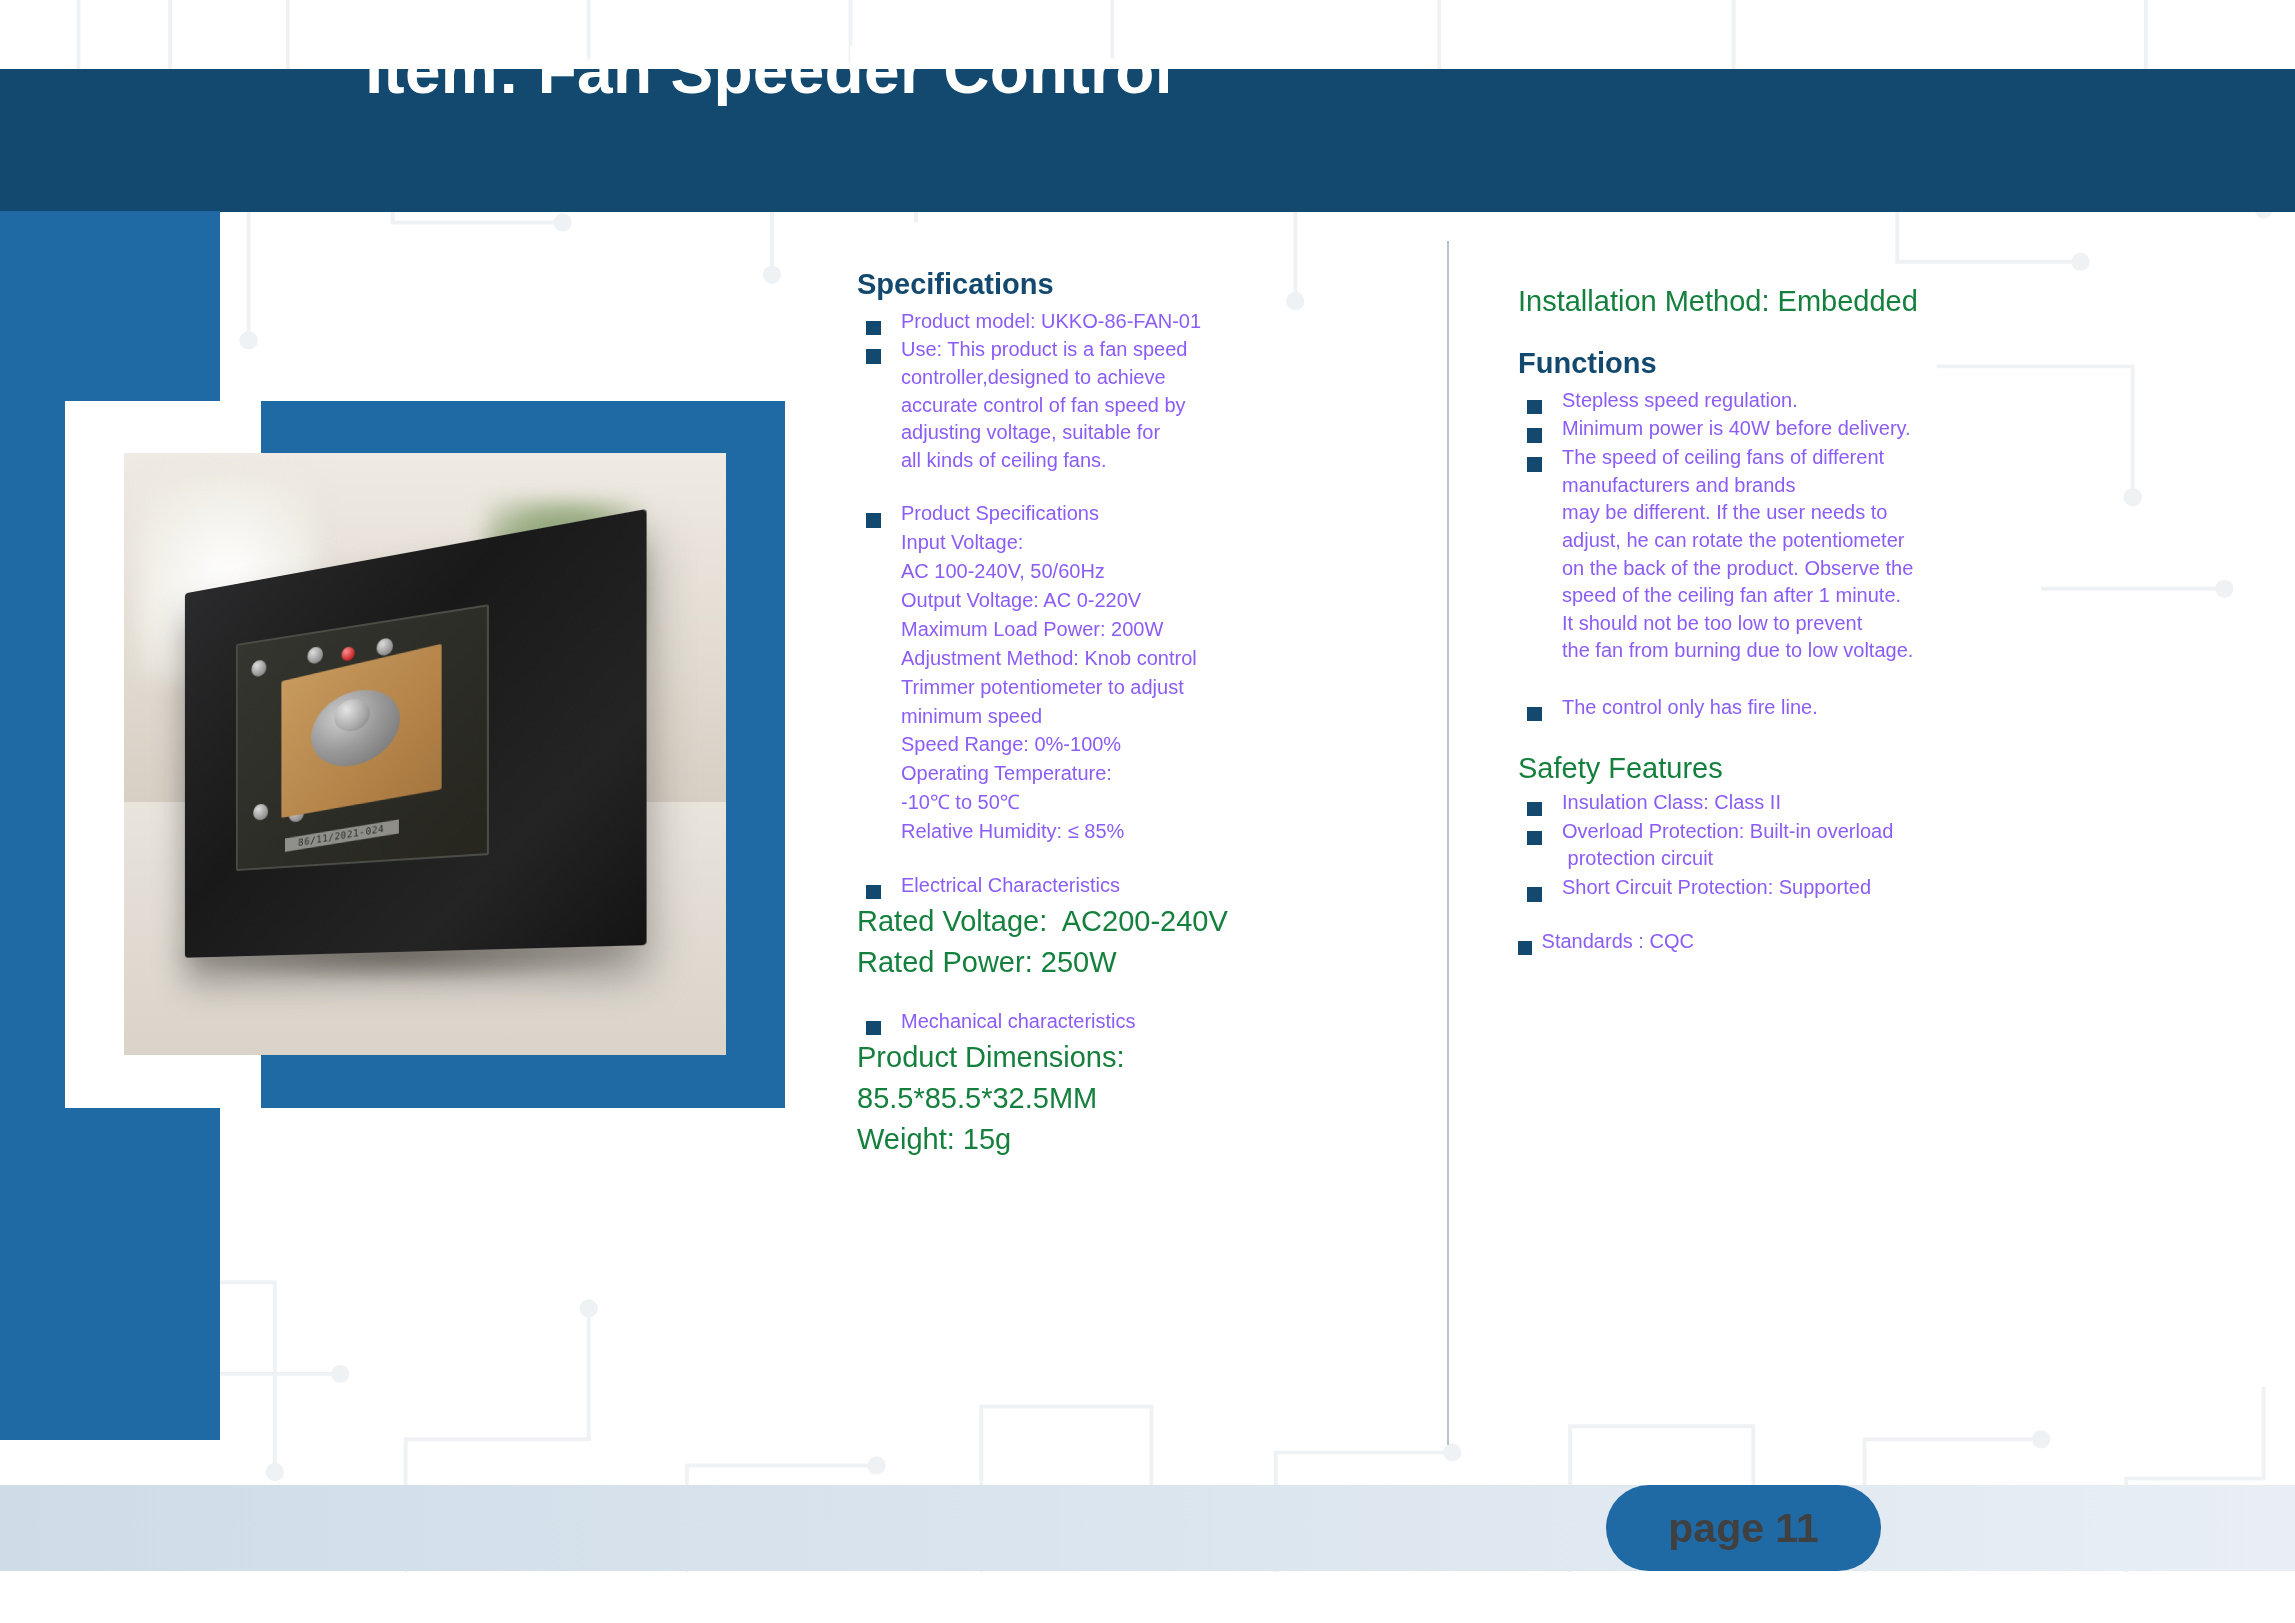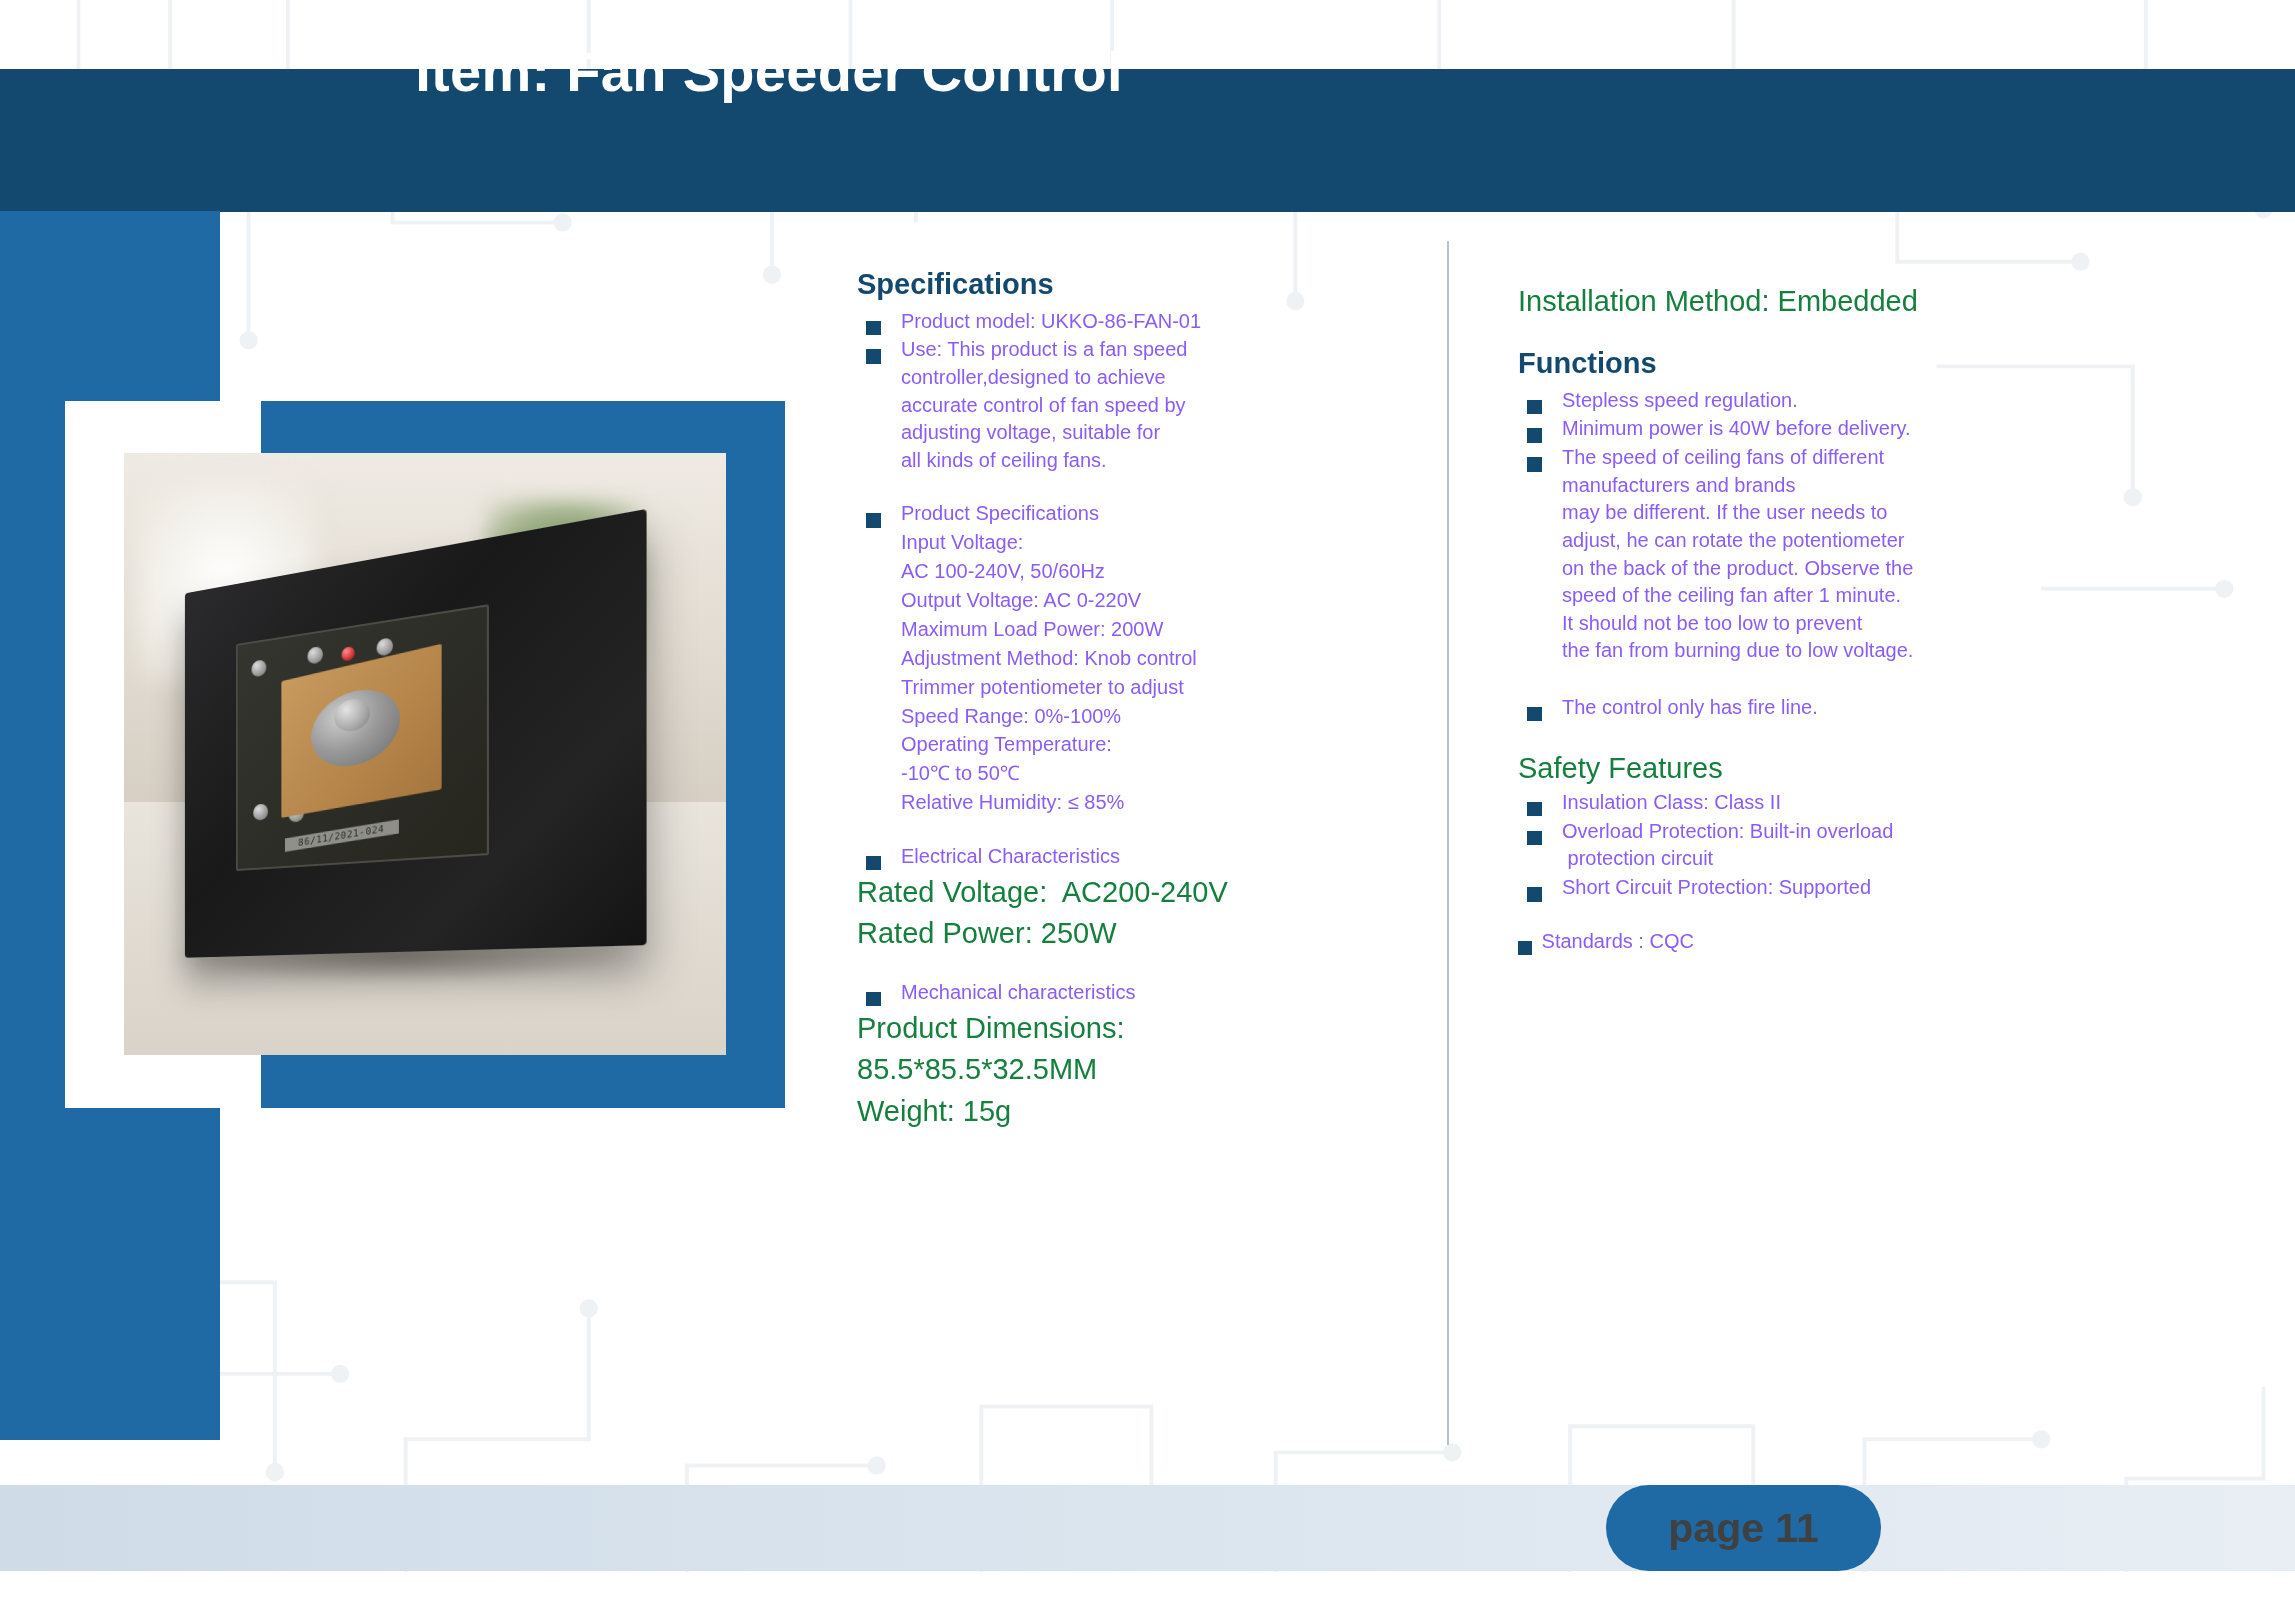--- a/index.html
+++ b/index.html
@@ -36,21 +36,21 @@
   }
   .header-title {
     position: absolute;
     left: 0;
     top: 0;
     width: 1538px;
     height: 143px;
     line-height: 143px;
     text-align: center;
     color: #ffffff;
-    font-size: 56px;
+    font-size: 64px;
     font-weight: bold;
     letter-spacing: 0.3px;
   }
 
   
   .left-bar {
     position: absolute;
     left: 0;
     top: 211px;
     width: 220px;
@@ -370,20 +370,21 @@
     </div>
 
     <div class="blk">
       <div class="li">Product Specifications</div>
       <div class="li nobullet">Input Voltage:</div>
       <div class="li nobullet">AC 100-240V, 50/60Hz</div>
       <div class="li nobullet">Output Voltage: AC 0-220V</div>
       <div class="li nobullet">Maximum Load Power: 200W</div>
       <div class="li nobullet">Adjustment Method: Knob control</div>
       <div class="li nobullet">Trimmer potentiometer to adjust</div>
+      <div class="li nobullet">minimum speed</div>
       <div class="li nobullet">Speed Range: 0%-100%</div>
       <div class="li nobullet">Operating Temperature:</div>
       <div class="li nobullet">-10℃ to 50℃</div>
       <div class="li nobullet">Relative Humidity: ≤ 85%</div>
     </div>
 
     <div class="blk">
       <div class="li">Electrical Characteristics</div>
       <div class="plain">Rated Voltage:  AC200-240V</div>
       <div class="plain">Rated Power: 250W</div>

